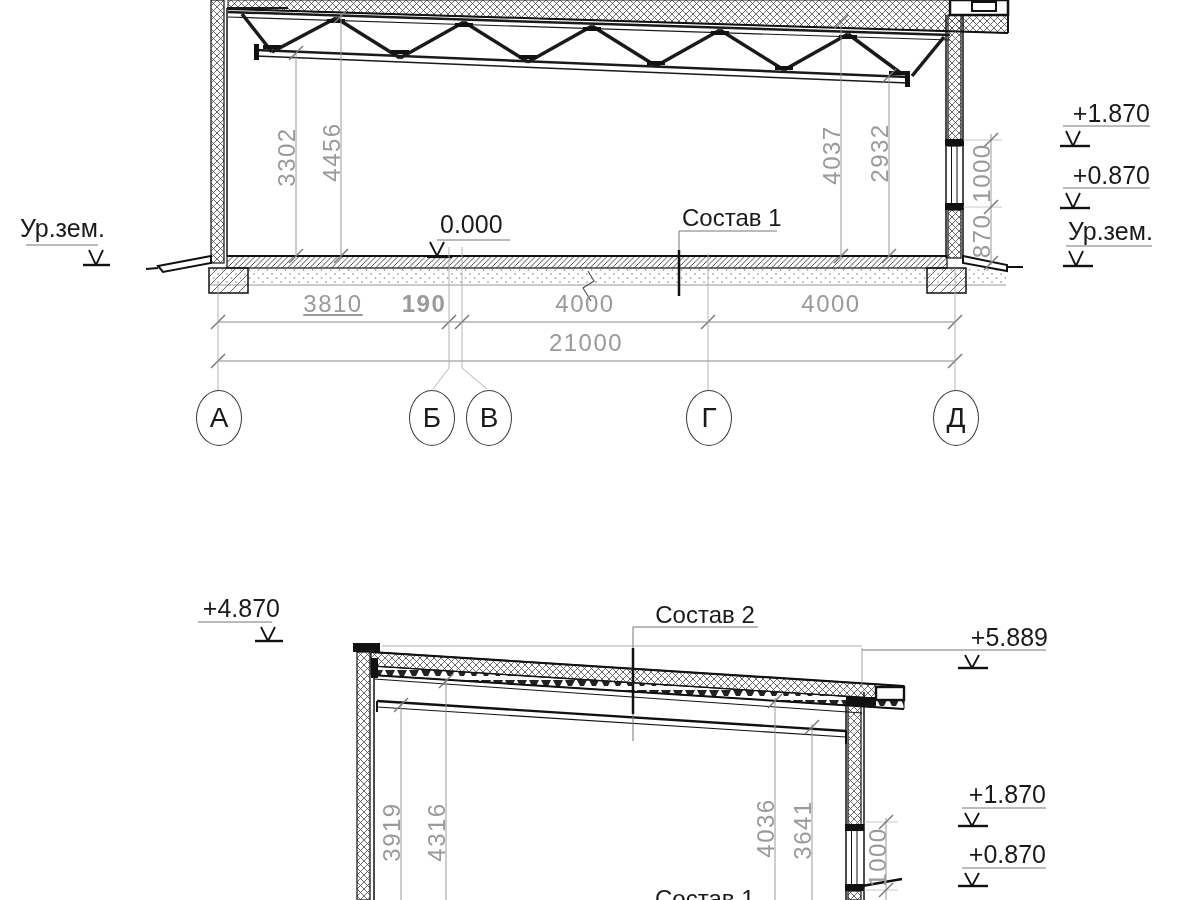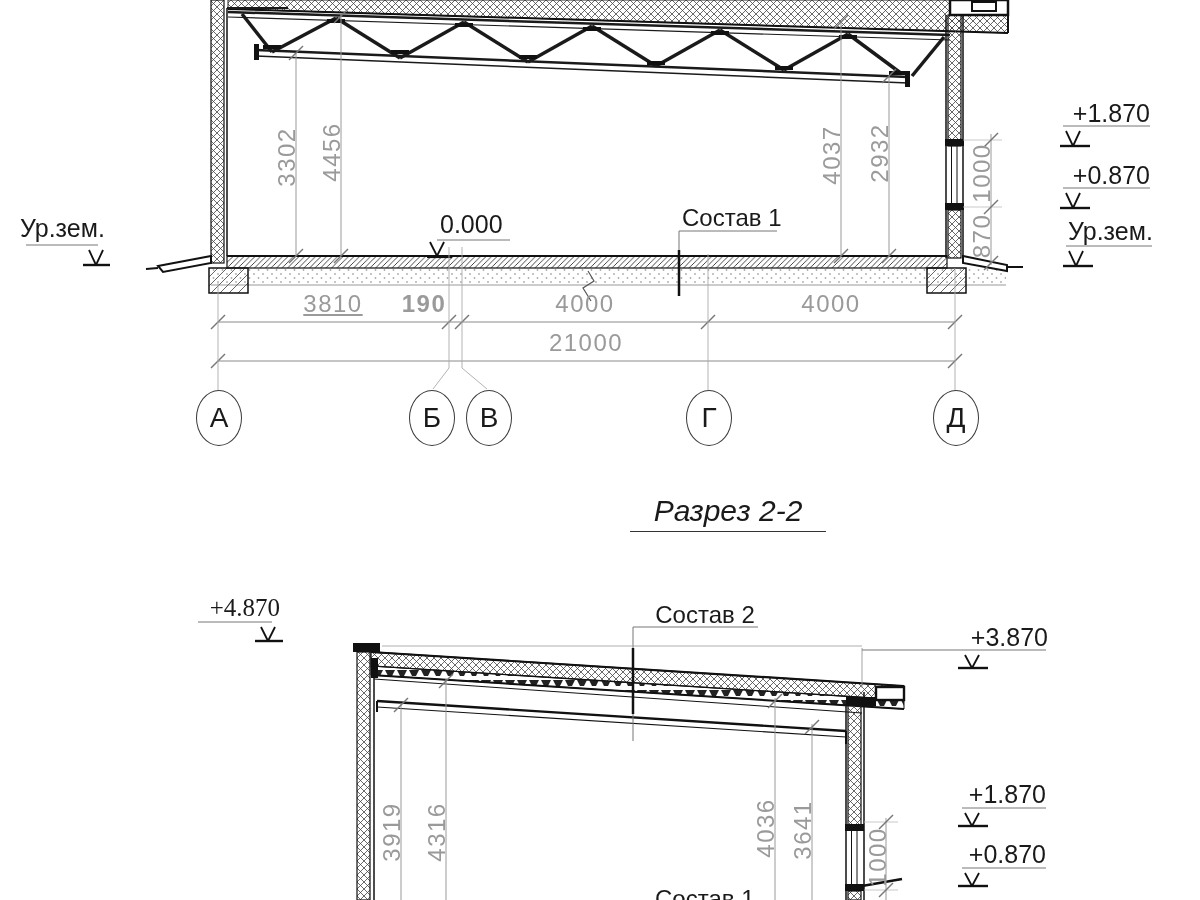--- a/index.html
+++ b/index.html
@@ -317,25 +317,24 @@
   <div class="lbl dimtxt c" style="left:535px;top:291px;width:100px;">4000</div>
   <div class="lbl dimtxt c" style="left:781px;top:291px;width:100px;">4000</div>
   <div class="lbl dimtxt c" style="left:526px;top:330px;width:120px;">21000</div>
 
   <div class="bubble" style="left:196px;top:390px;">А</div>
   <div class="bubble" style="left:409px;top:390px;">Б</div>
   <div class="bubble" style="left:466px;top:390px;">В</div>
   <div class="bubble" style="left:686px;top:390px;">Г</div>
   <div class="bubble" style="left:933px;top:390px;">Д</div>
 
-  <div class="title">Разрез 2-2</div>
-
-  <div class="lbl elev c" style="left:196px;top:595px;width:84px;font-family:Liberation Serif, serif;">+4.870</div>
+
+  <div class="lbl elev c" style="left:196px;top:595px;width:84px;">+4.870</div>
   <div class="lbl c" style="left:650px;top:602px;width:110px;">Состав 2</div>
-  <div class="lbl elev c" style="left:960px;top:624px;width:88px;">+3.870</div>
+  <div class="lbl elev c" style="left:960px;top:624px;width:88px;">+5.889</div>
 
   <div class="lbl dimtxt rot" style="left:332px;top:818px;">3919</div>
   <div class="lbl dimtxt rot" style="left:377px;top:818px;">4316</div>
   <div class="lbl dimtxt rot" style="left:706px;top:814px;">4036</div>
   <div class="lbl dimtxt rot" style="left:743px;top:816px;">3641</div>
   <div class="lbl dimtxt rot" style="left:818px;top:843px;">1000</div>
   <div class="lbl dimtxt rot" style="left:818px;top:914px;">870</div>
 
   <div class="lbl elev c" style="left:958px;top:781px;width:88px;">+1.870</div>
   <div class="lbl elev c" style="left:958px;top:841px;width:88px;">+0.870</div>

